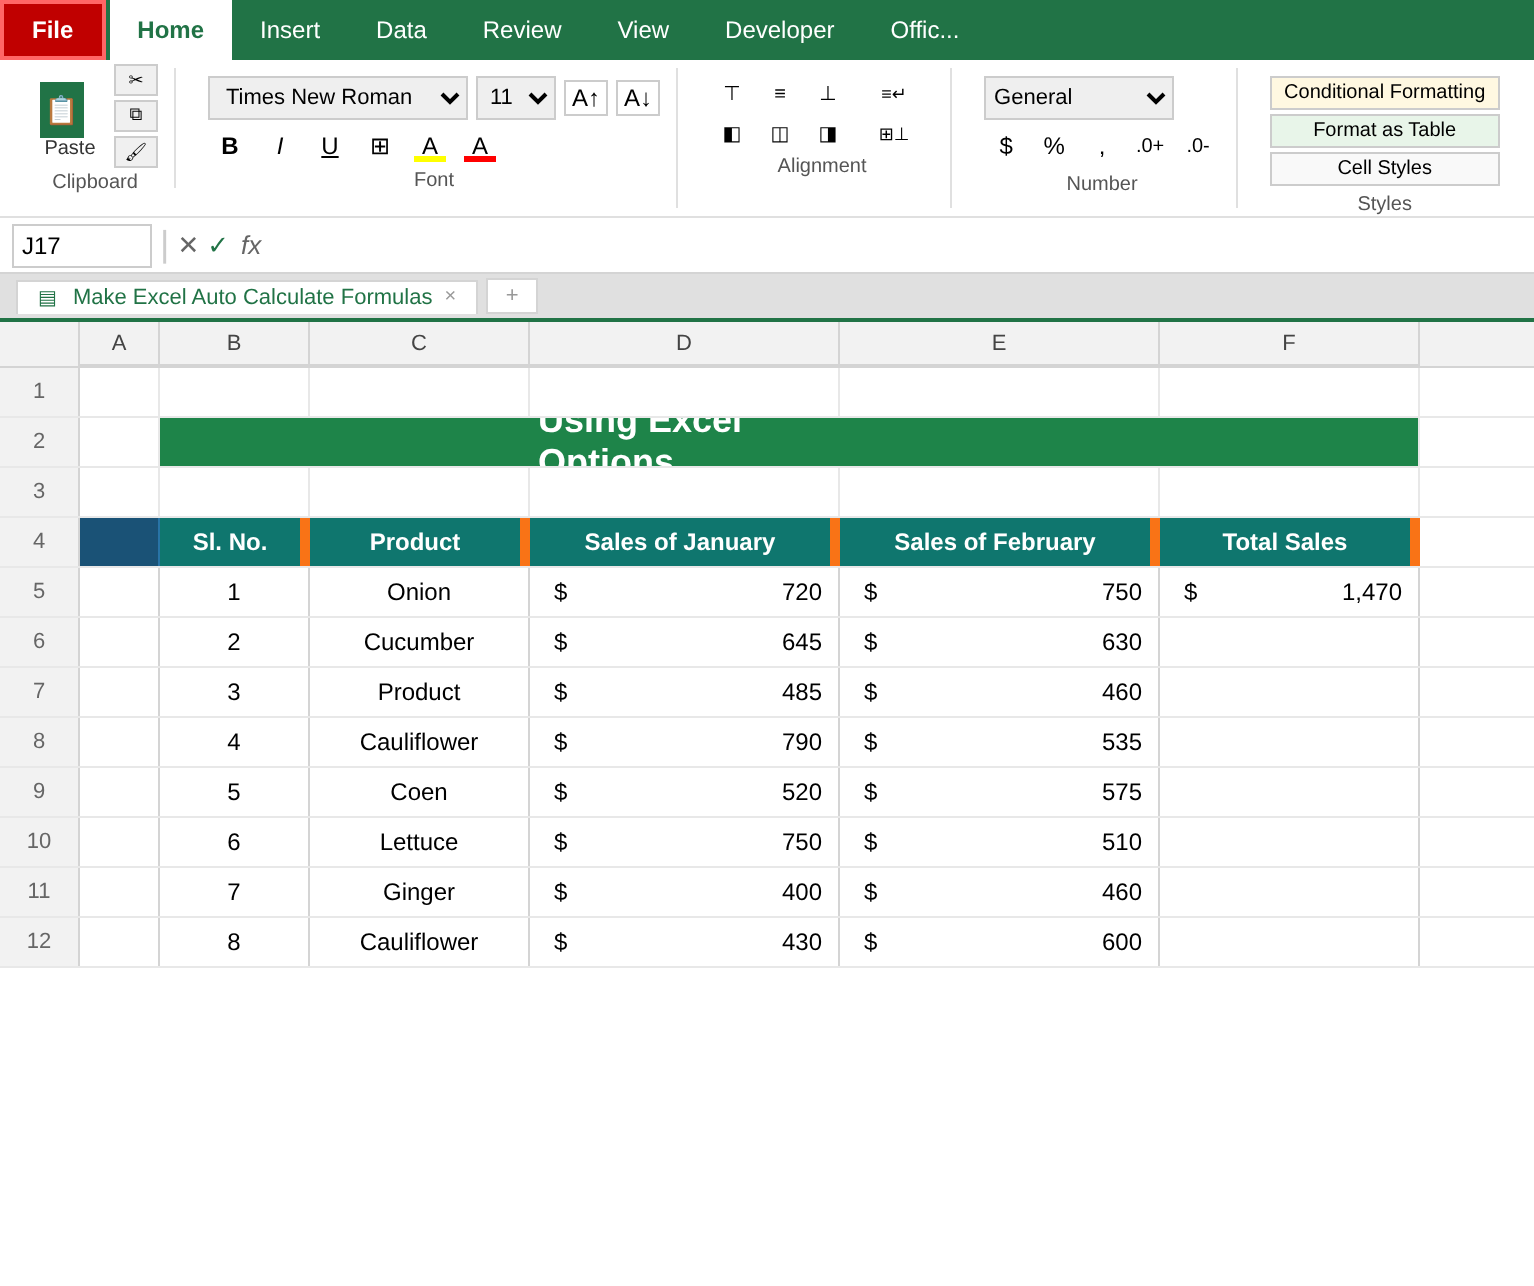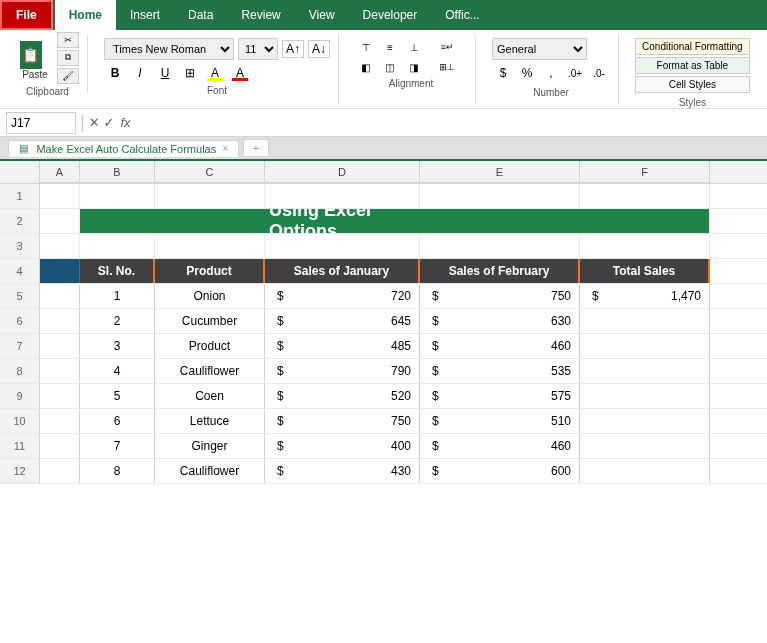--- a/index.html
+++ b/index.html
@@ -50,21 +50,21 @@
 
     
     .col-a { width: 40px; min-width: 40px; }
     .col-b { width: 75px; min-width: 75px; }
     .col-c { width: 110px; min-width: 110px; }
     .col-d { width: 155px; min-width: 155px; }
     .col-e { width: 160px; min-width: 160px; }
     .col-f { width: 130px; min-width: 130px; }
 
     
-    .header-cell { background: #404040; color: white; font-weight: bold; justify-content: center; border-right: 2px solid #f97316; }
+    .header-cell { background: #0f766e; color: white; font-weight: bold; justify-content: center; border-right: 5px solid #f97316; }
 
     .align-btn { width: 22px; height: 18px; display: flex; align-items: center; justify-content: center; cursor: pointer; border: 1px solid transparent; font-size: 10px; }
 
     .ribbon-bottom-label { font-size: 10px; color: #555; text-align: center; margin-top: 2px; }
   </style>
 </head>
 <body>
 
 <div class="tab-row">
   <div class="tab file-tab" style="background:#c00000; border:2px solid #ff6666;">File</div>

